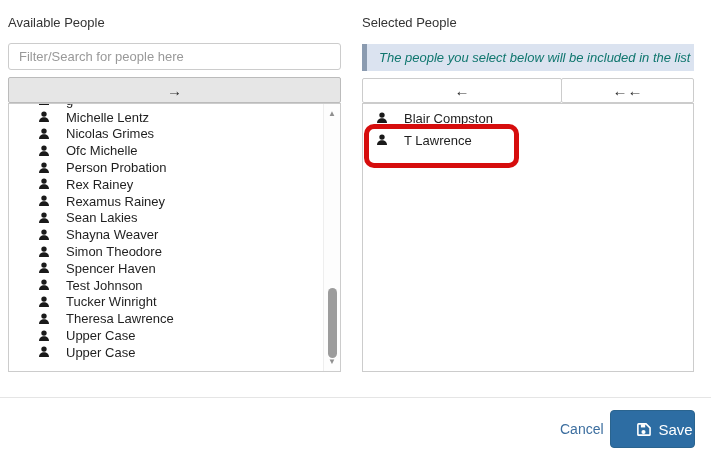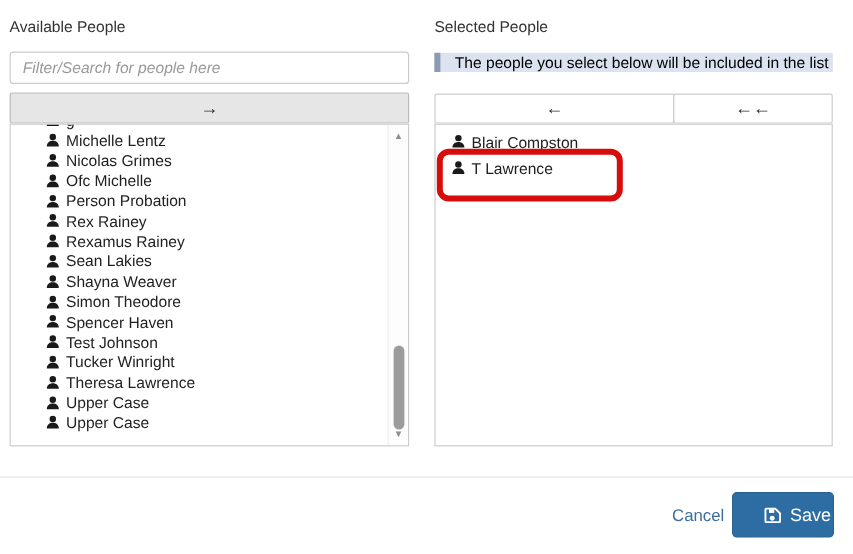--- a/index.html
+++ b/index.html
@@ -4,52 +4,52 @@
 <style>
   * { margin:0; padding:0; box-sizing:border-box; }
   body { background:#fff; font-family:"Liberation Sans", sans-serif; color:#333; }
   #stage { position:relative; width:711px; height:462px; background:#fff; overflow:hidden; }
 
   .panel-label { position:absolute; font-size:13px; color:#333; }
 
   
   #filter-input { position:absolute; left:8px; top:43px; width:333px; height:27px;
     border:1px solid #ccc; border-radius:3px; padding:0 10px; font-size:13px;
-    font-family:"Liberation Sans", sans-serif; color:#333; outline:none;font-style:italic; }
+    font-family:"Liberation Sans", sans-serif; color:#333; outline:none; }
   #filter-input::placeholder { color:#999; }
 
   .move-btn { position:absolute; display:flex; align-items:center; justify-content:center;
     font-size:15px; color:#2c2c2c; cursor:pointer; border-radius:2px; }
   #btn-move-right { left:8px; top:77px; width:333px; height:26px; background:#e6e6e6; border:1px solid #bbb; }
   #btn-move-left  { left:362px; top:78px; width:200px; height:25px; background:#fff; border:1px solid #ccc; }
   #btn-move-all-left { left:561px; top:78px; width:133px; height:25px; background:#fff; border:1px solid #ccc; }
 
   .list-box { position:absolute; top:103px; height:269px; background:#fff;
     border:1px solid #ccc; overflow:hidden; }
   #available-list { left:8px; width:333px; }
   #selected-list { left:362px; width:332px; }
 
   .people-list { list-style:none; }
   #available-list .people-list { margin-top:-12px; padding-left:29px; }
   #selected-list .people-list { padding-top:3px; padding-left:13px; }
 
-  .person-row { display:flex; align-items:center; gap:5px; font-size:13px; color:#1f1f1f; white-space:nowrap; }
+  .person-row { display:flex; align-items:center; gap:16px; font-size:13px; color:#1f1f1f; white-space:nowrap; }
   #available-list .person-row { height:16.8px; }
   #selected-list .person-row { height:22px; position:relative;align-items:center; }
   .person-icon { flex:0 0 auto; display:inline-flex; }
   .person-icon svg { fill:#1a1a1a; }
 
   
   .person-row.highlighted::after { content:""; position:absolute; left:-12px; top:-5px;
     width:145px; height:34px; border:5px solid #d60d0d; border-radius:10px; pointer-events:none; }
 
   
-  #banner { position:absolute; left:362px; top:44px; width:332px; height:16px;
-    background:#dbe3f0; border-left:5px solid #8b9bb0; color:#000000; font-size:13px;
-    display:flex; align-items:center; padding-left:12px; }
+  #banner { position:absolute; left:362px; top:44px; width:332px; height:27px;
+    background:#dbe3f0; border-left:5px solid #8b9bb0; color:#0f766e; font-size:13px;
+    display:flex; align-items:center; padding-left:12px;font-style:italic; }
 
   
   #scrollbar { position:absolute; top:0; right:0; width:17px; height:100%; background:#fdfdfd; border-left:1px solid #eee; }
   .sb-arrow { position:absolute; left:0; width:100%; text-align:center; font-size:8px; color:#8f8f8f; line-height:10px; }
   #sb-up { top:5px; }
   #sb-down { bottom:4px; }
   #sb-thumb { position:absolute; left:4px; top:184px; width:9px; height:70px; background:#9c9c9c; border-radius:5px; }
 
   
   #footer-divider { position:absolute; left:0; right:0; top:397px; border-top:1px solid #e5e5e5; }

